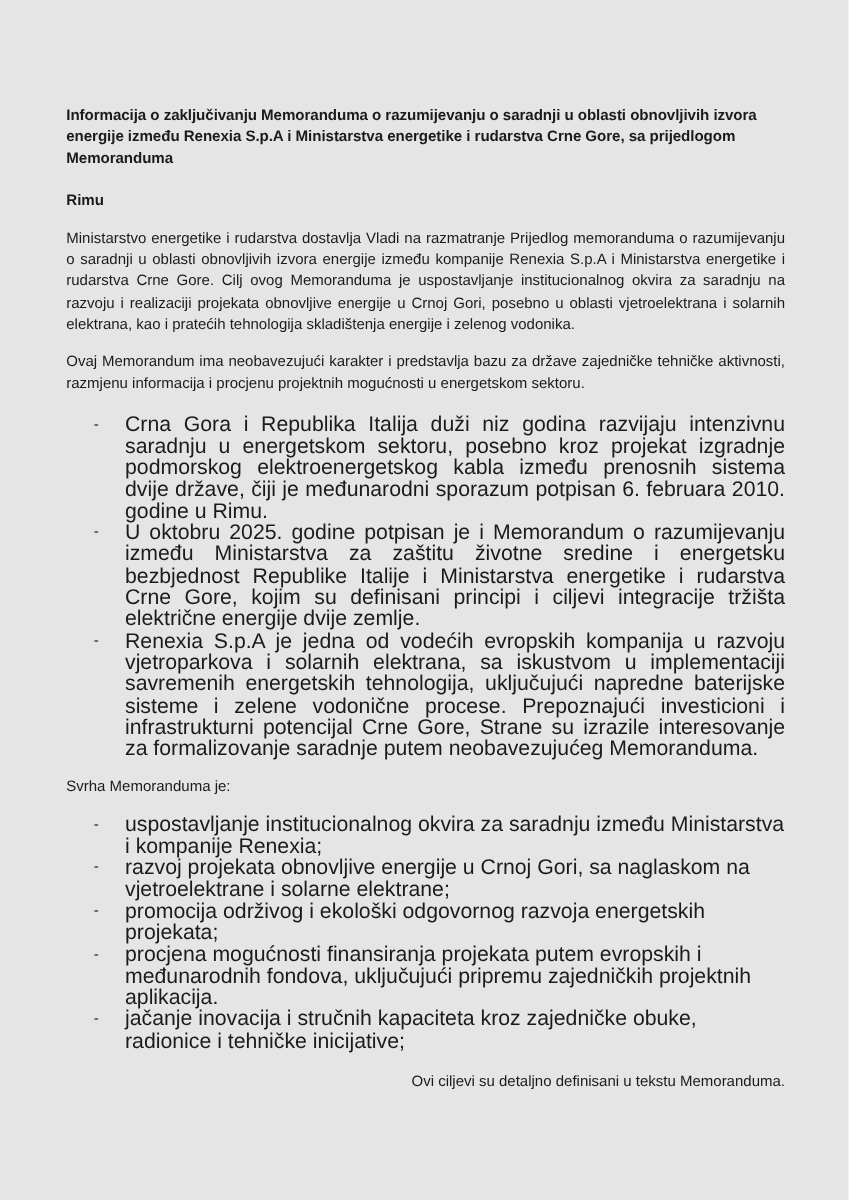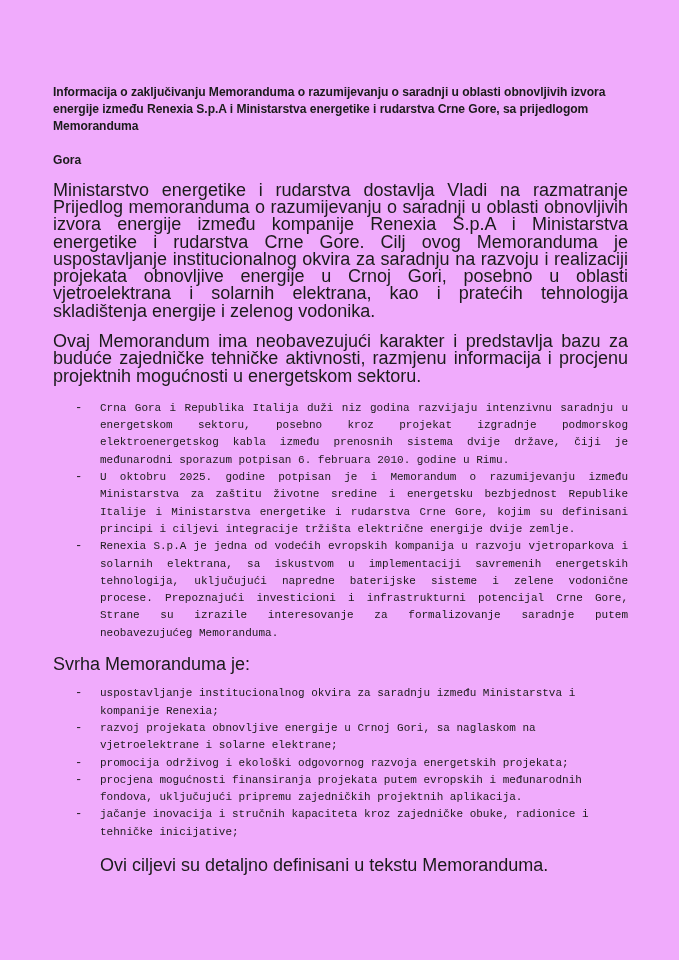--- a/index.html
+++ b/index.html
@@ -5,21 +5,21 @@
 <style>
   html, body {
     margin: 0;
     padding: 0;
     background: #ffffff;
   }
   .page {
     position: relative;
     width: 679px;
     height: 960px;
-    background: #f0abfc;
+    background: #e5e5e5;
     overflow: hidden;
     font-family: "Liberation Sans", "DejaVu Sans", sans-serif;
     color: #1b1b1b;
     -webkit-font-smoothing: antialiased;
   }
   .content {
     position: absolute;
     left: 53px;
     top: 84px;
     width: 575px;
@@ -42,54 +42,53 @@
     line-height: 17px;
     margin: 0 0 13px 0;
   }
   .heading.sec {
     margin-top: 0;
     margin-bottom: 12px;
   }
 
   
   .para {
-    font-size: 18px;
+    font-size: 12px;
     line-height: 17.3px;
     text-align: justify;
     text-justify: inter-word;
     margin: 0 0 13px 0;
     hyphens: none;
   }
   .para.last-of-block {
     margin-bottom: 15px;
   }
   .para.plain {
     text-align: left;
     margin-bottom: 12px;
   }
   .para.indented {
-    margin-left: 47px;
-    text-align: left;
+    margin-left: 33px;
+    text-align: right;
     margin-top: 16px;
     margin-bottom: 0;
   }
 
   
   .dash-list {
     list-style: none;
     margin: 0 0 14px 0;
     padding: 0;
   }
   .dash-list li {
     position: relative;
-    font-size: 11px;
+    font-size: 17px;
     line-height: 17.3px;
     padding-left: 47px;
     margin: 0 0 0 0;
-    font-family: Liberation Mono, monospace;
   }
   .dash-list.justified li {
     text-align: justify;
     text-justify: inter-word;
   }
   .dash-list.ragged li {
     text-align: left;
   }
   .dash-list li::before {
     content: "-";
@@ -105,25 +104,25 @@
   }
 </style>
 </head>
 <body>
 
 <div class="page">
   <div class="content">
 
     <h1 class="doc-title">Informacija o zaključivanju Memoranduma o razumijevanju o saradnji u oblasti obnovljivih izvora energije između Renexia S.p.A i Ministarstva energetike i rudarstva Crne Gore, sa prijedlogom Memoranduma</h1>
 
-    <h2 class="heading">Gora</h2>
+    <h2 class="heading">Rimu</h2>
 
     <p class="para">Ministarstvo energetike i rudarstva dostavlja Vladi na razmatranje Prijedlog memoranduma o razumijevanju o saradnji u oblasti obnovljivih izvora energije između kompanije Renexia S.p.A i Ministarstva energetike i rudarstva Crne Gore. Cilj ovog Memoranduma je uspostavljanje institucionalnog okvira za saradnju na razvoju i realizaciji projekata obnovljive energije u Crnoj Gori, posebno u oblasti vjetroelektrana i solarnih elektrana, kao i pratećih tehnologija skladištenja energije i zelenog vodonika.</p>
 
-    <p class="para last-of-block">Ovaj Memorandum ima neobavezujući karakter i predstavlja bazu za buduće zajedničke tehničke aktivnosti, razmjenu informacija i procjenu projektnih mogućnosti u energetskom sektoru.</p>
+    <p class="para last-of-block">Ovaj Memorandum ima neobavezujući karakter i predstavlja bazu za države zajedničke tehničke aktivnosti, razmjenu informacija i procjenu projektnih mogućnosti u energetskom sektoru.</p>
 
 
     <ul class="dash-list justified">
       <li>Crna Gora i Republika Italija duži niz godina razvijaju intenzivnu saradnju u energetskom sektoru, posebno kroz projekat izgradnje podmorskog elektroenergetskog kabla između prenosnih sistema dvije države, čiji je međunarodni sporazum potpisan 6. februara 2010. godine u Rimu.</li>
       <li>U oktobru 2025. godine potpisan je i Memorandum o razumijevanju između Ministarstva za zaštitu životne sredine i energetsku bezbjednost Republike Italije i Ministarstva energetike i rudarstva Crne Gore, kojim su definisani principi i ciljevi integracije tržišta električne energije dvije zemlje.</li>
       <li>Renexia S.p.A je jedna od vodećih evropskih kompanija u razvoju vjetroparkova i solarnih elektrana, sa iskustvom u implementaciji savremenih energetskih tehnologija, uključujući napredne baterijske sisteme i zelene vodonične procese. Prepoznajući investicioni i infrastrukturni potencijal Crne Gore, Strane su izrazile interesovanje za formalizovanje saradnje putem neobavezujućeg Memoranduma.</li>
     </ul>
 
 
     <p class="para plain">Svrha Memoranduma je:</p>

